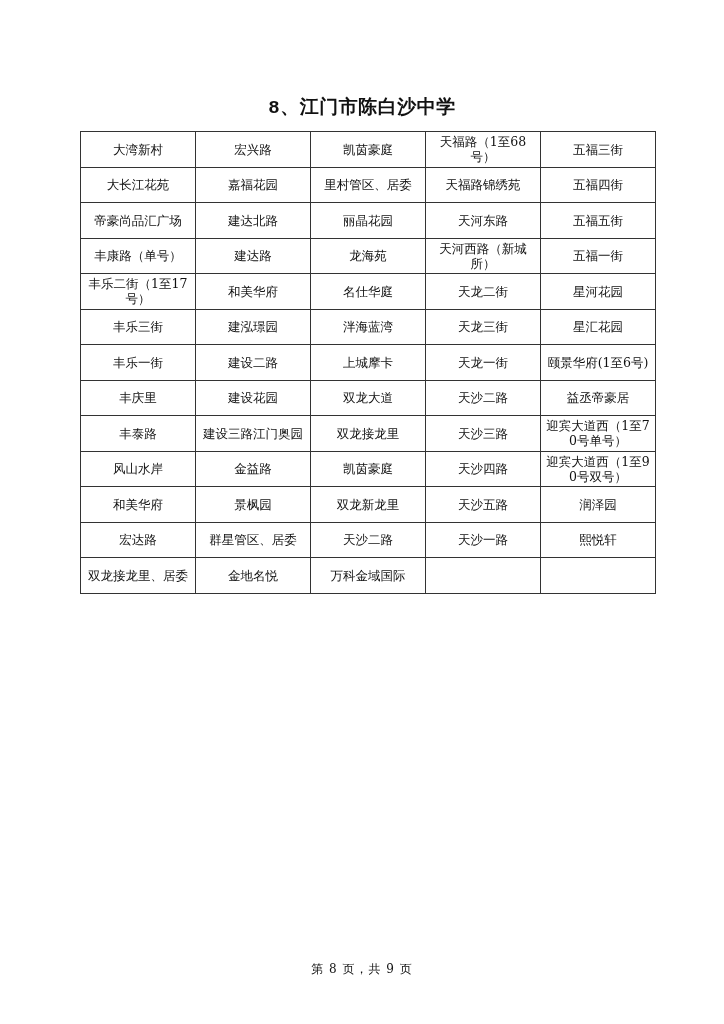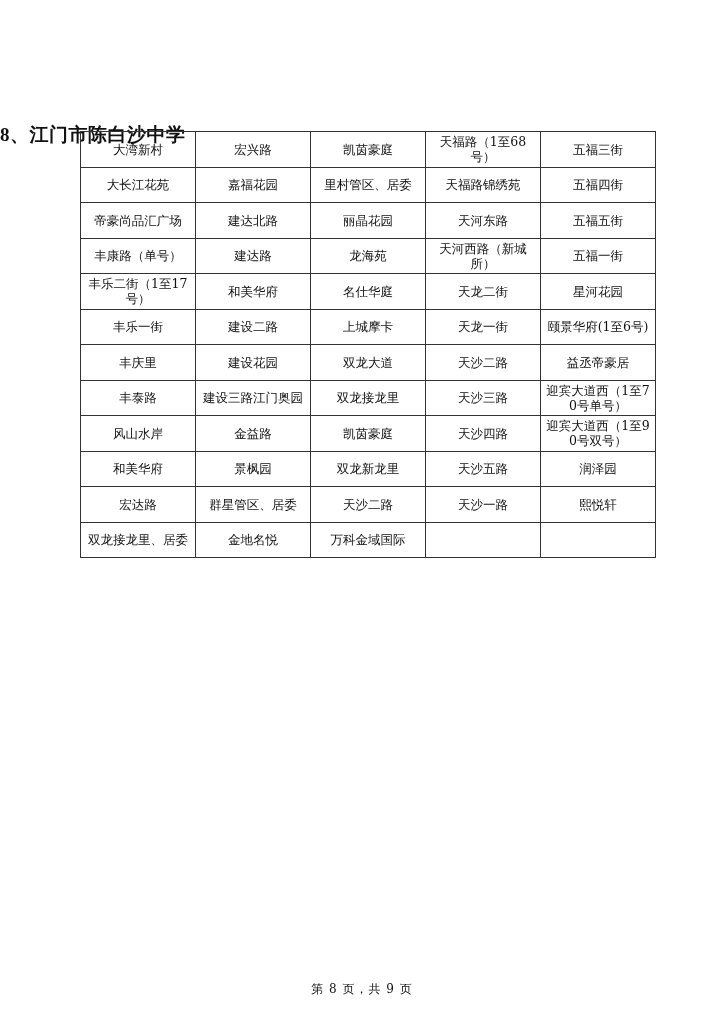--- a/index.html
+++ b/index.html
@@ -1,25 +1,25 @@
 <!DOCTYPE html>
 <html><head>
   <meta charset="utf-8">
   <style>
     html, body { margin: 0; padding: 0; background: #ffffff; }
     body { width: 724px; height: 1024px; position: relative; overflow: hidden;
            font-family: "DejaVu Serif", "Liberation Serif", serif; color: #111; }
-    .title { position: absolute; top: 94px; left: 0; width: 724px; text-align: left;
-             font-size: 19px; font-weight: bold; font-family: Liberation Serif, serif; letter-spacing: 0.5px; margin-top: 28px; }
+    .title { position: absolute; top: 94px; left: 0; width: 724px; text-align: center;
+             font-size: 19px; font-weight: bold; font-family: Liberation Mono, monospace; letter-spacing: 0.5px; }
     table.grid { position: absolute; top: 131px; left: 80px; border-collapse: collapse;
                  table-layout: fixed; width: 542px; }
     table.grid td { border: 1.5px solid #333; height: 34.5px; width: 108px; padding: 0 3px;
                     text-align: center; vertical-align: middle; font-size: 12.5px; line-height: 15px;
                     word-break: break-all; }
-    .footer { position: absolute; top: 961px; left: 0; width: 724px; text-align: center; font-size: 12px; letter-spacing: 1px; margin-top: 20px; }
+    .footer { position: absolute; top: 961px; left: 0; width: 724px; text-align: center; font-size: 12px; letter-spacing: 1px; }
   </style>
 </head>
 <body>
 
 <div class="title">8、江门市陈白沙中学</div>
 
 <table class="grid">
   <tbody id="tbody">
       <tr>
         <td>大湾新村</td>
@@ -48,20 +48,27 @@
         <td>龙海苑</td>
         <td>天河西路（新城所）</td>
         <td>五福一街</td>
       </tr>
       <tr>
         <td>丰乐二街（1至17号）</td>
         <td>和美华府</td>
         <td>名仕华庭</td>
         <td>天龙二街</td>
         <td>星河花园</td>
+      </tr>
+      <tr>
+        <td>丰乐三街</td>
+        <td>建泓璟园</td>
+        <td>泮海蓝湾</td>
+        <td>天龙三街</td>
+        <td>星汇花园</td>
       </tr>
       <tr>
         <td>丰乐一街</td>
         <td>建设二路</td>
         <td>上城摩卡</td>
         <td>天龙一街</td>
         <td>颐景华府(1至6号)</td>
       </tr>
       <tr>
         <td>丰庆里</td>

